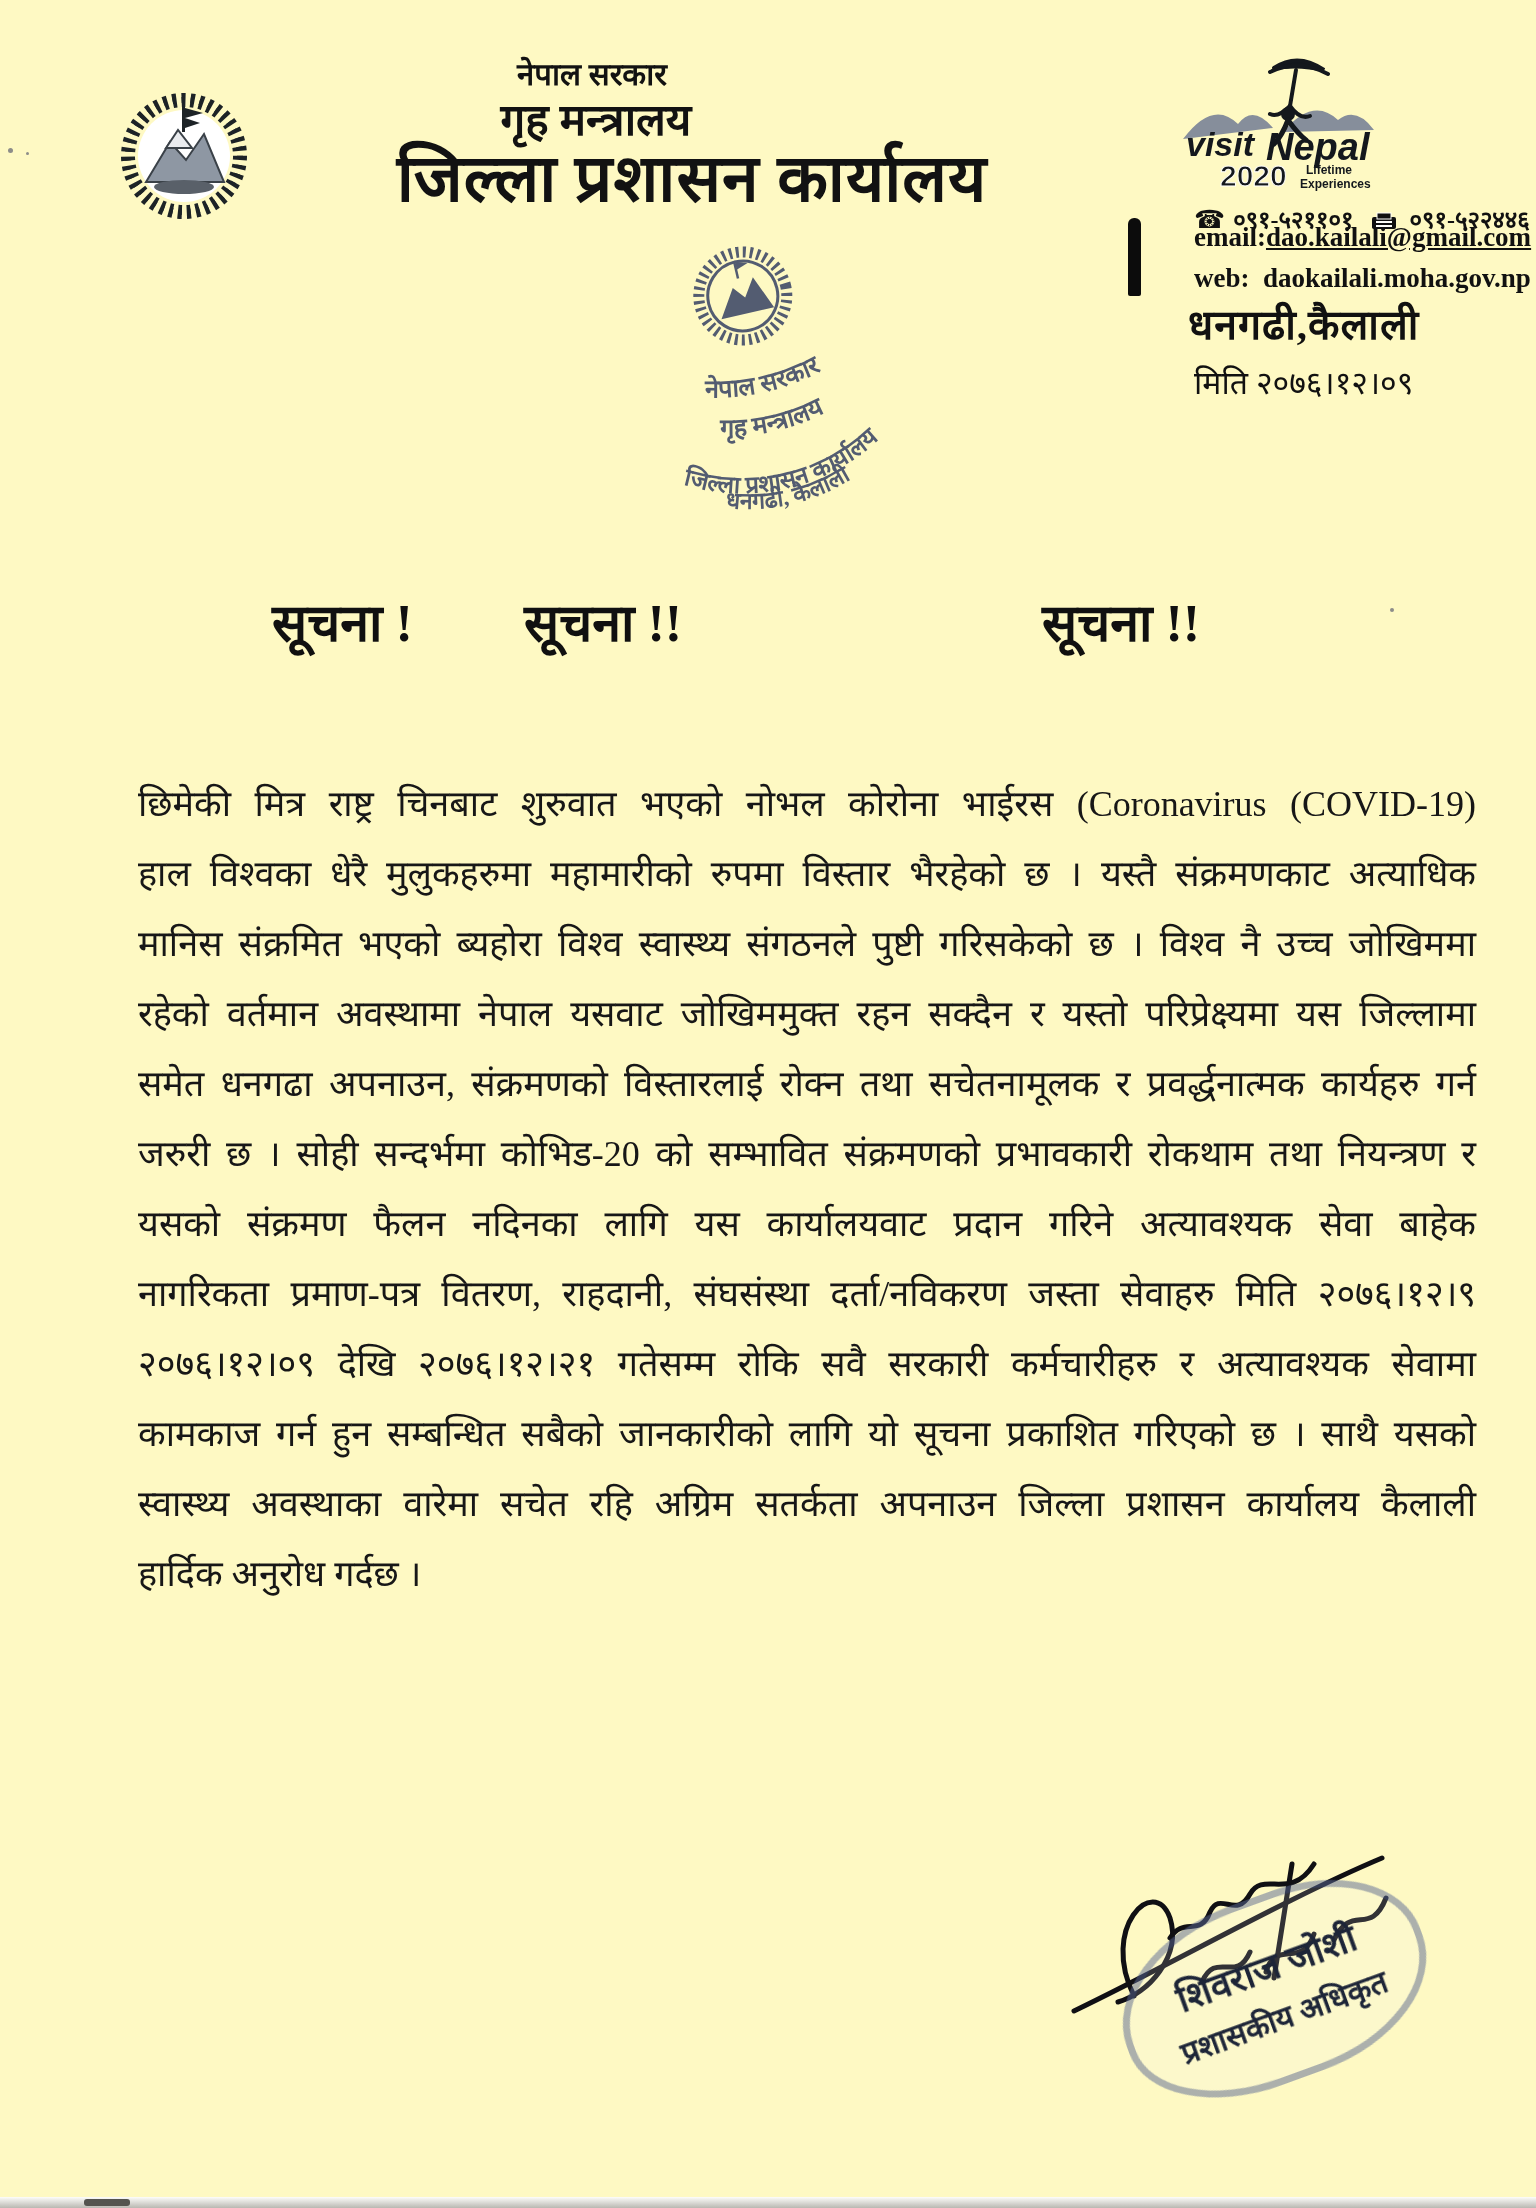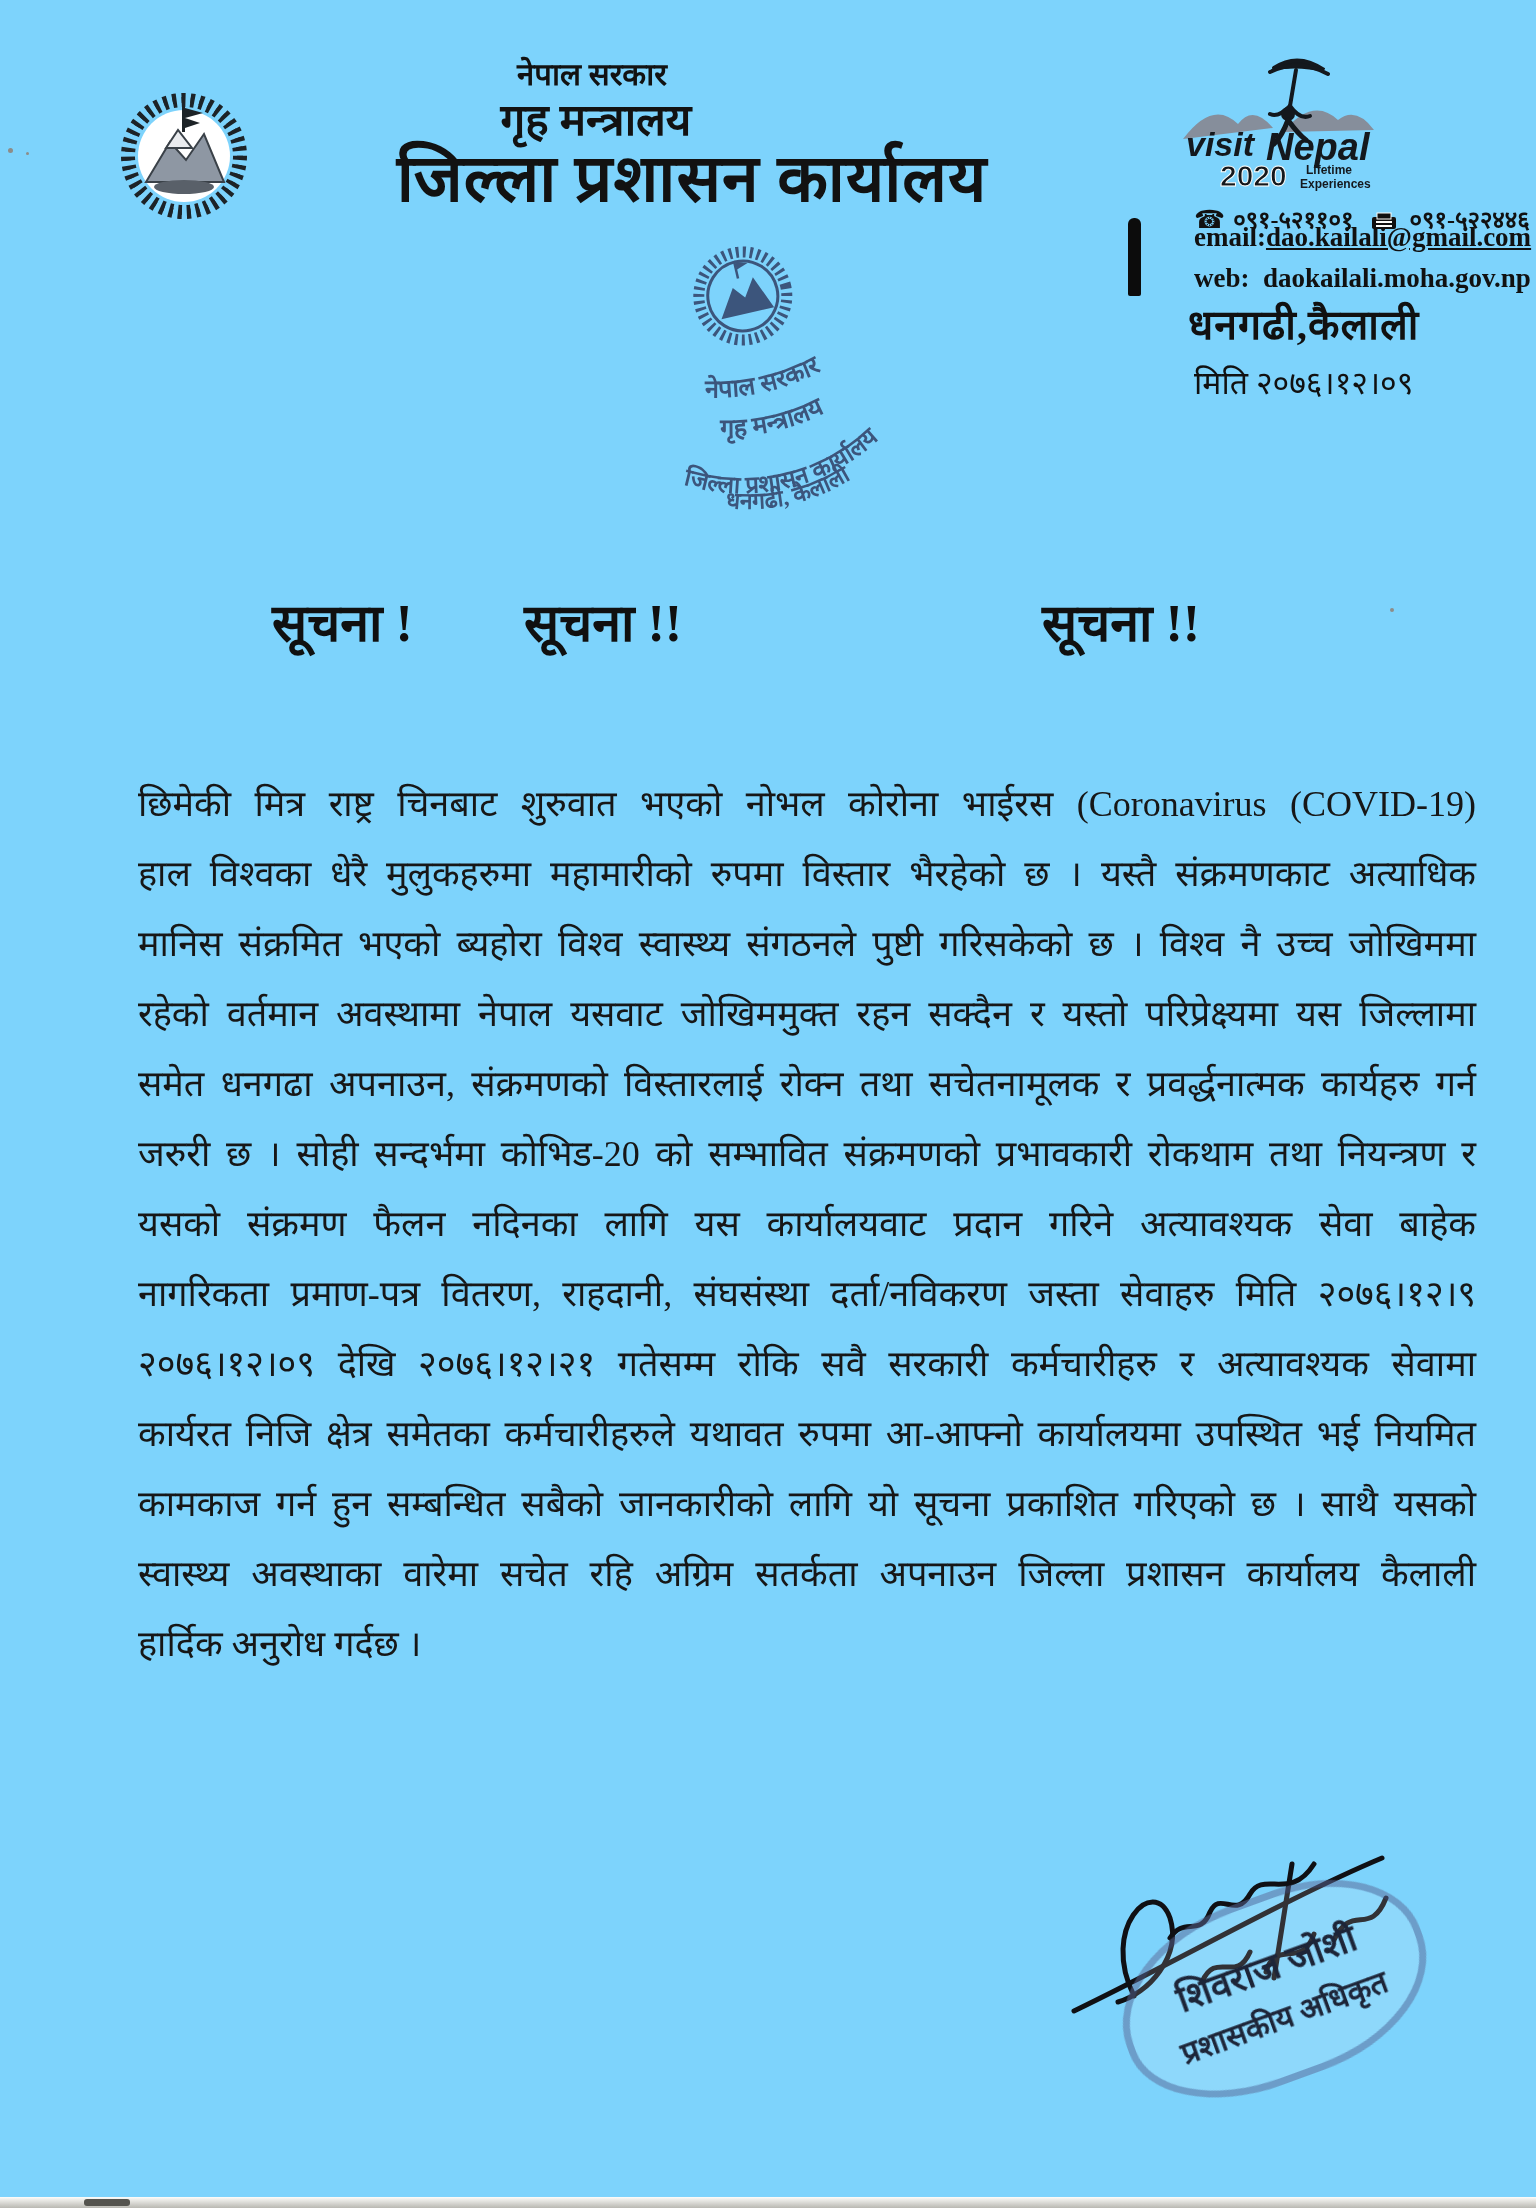--- a/index.html
+++ b/index.html
@@ -1,16 +1,16 @@
 <!DOCTYPE html>
 <html><head>
 <meta charset="utf-8">
 <style>
   html,body{margin:0;padding:0;background:#9a9a98;}
-  .page{position:relative;width:1536px;height:2208px;margin:0 auto;background:#7dd3fc;overflow:hidden;
+  .page{position:relative;width:1536px;height:2208px;margin:0 auto;background:#fef9c3;overflow:hidden;
         font-family:"Liberation Serif","DejaVu Serif",serif;color:#1b1b1b;}
   
   .hdr-line{position:absolute;transform:translateX(-50%);font-weight:bold;white-space:nowrap;color:#121212;}
   .gov-line{left:592px;top:52px;font-size:31px;}
   .ministry-line{left:596px;top:88px;font-size:44px;}
   .office-line{left:692px;top:130px;font-size:66px;letter-spacing:1px;}
   .emblem{position:absolute;left:108px;top:84px;}
   .vn-logo{position:absolute;left:1178px;top:44px;}
   .contact{position:absolute;left:1194px;white-space:nowrap;color:#111;}
   .phones{top:202px;font-size:23px;font-weight:bold;font-family:"DejaVu Sans","Liberation Sans",sans-serif;}
@@ -147,21 +147,20 @@
   <div class="body-text">
       <div>छिमेकी मित्र राष्ट्र चिनबाट शुरुवात भएको नोभल कोरोना भाईरस (Coronavirus (COVID-19)</div>
       <div>हाल विश्वका धेरै मुलुकहरुमा महामारीको रुपमा विस्तार भैरहेको छ । यस्तै संक्रमणकाट अत्याधिक</div>
       <div>मानिस संक्रमित भएको ब्यहोरा विश्व स्वास्थ्य संगठनले पुष्टी गरिसकेको छ । विश्व नै उच्च जोखिममा</div>
       <div>रहेको वर्तमान अवस्थामा नेपाल यसवाट जोखिममुक्त रहन सक्दैन र यस्तो परिप्रेक्ष्यमा यस जिल्लामा</div>
       <div>समेत धनगढा अपनाउन, संक्रमणको विस्तारलाई रोक्न तथा सचेतनामूलक र प्रवर्द्धनात्मक कार्यहरु गर्न</div>
       <div>जरुरी छ । सोही सन्दर्भमा कोभिड-20 को सम्भावित संक्रमणको प्रभावकारी रोकथाम तथा नियन्त्रण र</div>
       <div>यसको संक्रमण फैलन नदिनका लागि यस कार्यालयवाट प्रदान गरिने अत्यावश्यक सेवा बाहेक</div>
       <div>नागरिकता प्रमाण-पत्र वितरण, राहदानी, संघसंस्था दर्ता/नविकरण जस्ता सेवाहरु मिति २०७६।१२।९</div>
       <div>२०७६।१२।०९ देखि २०७६।१२।२१ गतेसम्म रोकि सवै सरकारी कर्मचारीहरु र अत्यावश्यक सेवामा</div>
-      <div>कार्यरत निजि क्षेत्र समेतका कर्मचारीहरुले यथावत रुपमा आ-आफ्नो कार्यालयमा उपस्थित भई नियमित</div>
       <div>कामकाज गर्न हुन सम्बन्धित सबैको जानकारीको लागि यो सूचना प्रकाशित गरिएको छ । साथै यसको</div>
       <div>स्वास्थ्य अवस्थाका वारेमा सचेत रहि अग्रिम सतर्कता अपनाउन जिल्ला प्रशासन कार्यालय कैलाली</div>
       <div>हार्दिक अनुरोध गर्दछ ।</div>
     </div>
 
   <svg class="sig" width="360" height="240" viewBox="0 0 360 240">
     <g stroke="#101014" stroke-width="5" fill="none" stroke-linecap="round">
       <path d="M 22 205 C 120 158 235 92 330 52"></path>
       <path d="M 82 190 C 48 122 102 68 118 112 C 130 150 96 188 66 196"></path>
       <path d="M 118 132 C 132 110 148 132 158 106 C 168 84 184 114 198 88 C 212 64 238 96 262 58"></path>

